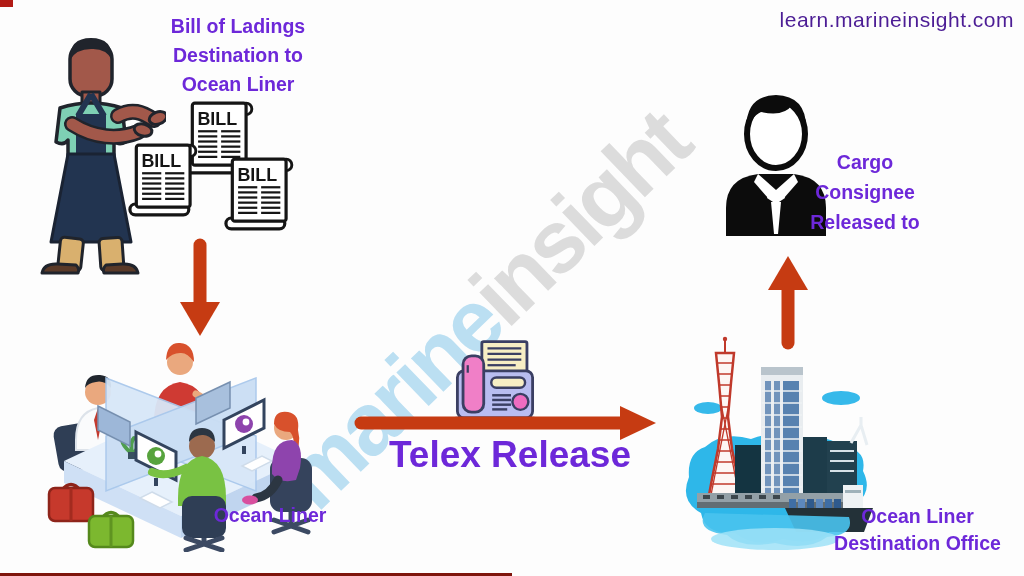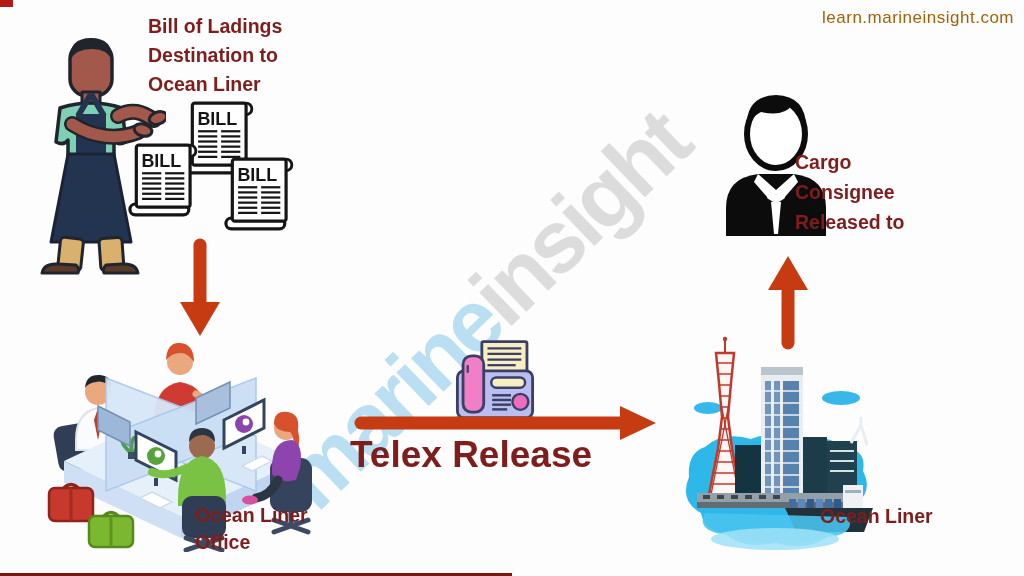--- a/index.html
+++ b/index.html
@@ -3,27 +3,27 @@
 <meta charset="utf-8">
 <style>
   * { margin:0; padding:0; box-sizing:border-box; }
   html,body { width:1024px; height:576px; }
   body {
     position:relative; overflow:hidden; background:#fdfdfd;
     font-family:"Liberation Sans", sans-serif;
   }
   .abs { position:absolute; }
   .layer { z-index:2; }
-  .heading { font-weight:700; color:#7f1d1d; }
+  .heading { font-weight:700; color:#6d28d9; text-align:center; }
   .heading span { display:block; }
   .lbl-sm { font-size:19.5px; line-height:29px; }
   .lbl-office { font-size:19.5px; line-height:27px; }
   .site-label {
     left:730px; top:8px; width:284px; text-align:right;
-    font-size:17px; color:#a16207; letter-spacing:0.5px;
+    font-size:21px; color:#4c1d95; letter-spacing:0.5px;
   }
   .telex-label { left:350px; top:434px; width:320px; font-size:37px; font-weight:700; }
   .watermark {
     left:25px; top:253px; width:920px; z-index:0;
     transform:rotate(-44deg); transform-origin:center;
     text-align:center; font-weight:700; font-size:88px;
     letter-spacing:-4px; line-height:1.3; opacity:0.95;
     white-space:nowrap; pointer-events:none;
   }
   .wm-blue { color:#b8def2; }
@@ -208,21 +208,20 @@
   </g>
   <g>
     <path d="M66 190 q9 -11 18 0" fill="none" stroke="#55891c" stroke-width="3.5"></path>
     <rect x="53" y="188" width="44" height="31" rx="6" fill="#7cb82f" stroke="#55891c" stroke-width="2.5"></rect>
     <line x1="75" y1="188" x2="75" y2="219" stroke="#5f9421" stroke-width="3"></line>
   </g>
 </svg>
 
 <div class="abs layer heading lbl-office" style="left:195px; top:502px; width:150px;">
   <span>Ocean Liner</span>
-  <span>Office</span>
 </div>
 
 <svg class="abs layer" style="left:448px; top:336px;" width="94" height="96" viewBox="0 0 100 100">
   <rect x="36" y="5" width="48" height="36" rx="2" fill="#f7eec4" stroke="#3b3f63" stroke-width="3"></rect>
   <g stroke="#3b3f63" stroke-width="2.4">
     <line x1="42" y1="12" x2="78" y2="12"></line>
       <line x1="42" y1="18" x2="78" y2="18"></line>
     <line x1="42" y1="24" x2="78" y2="24"></line>
       <line x1="42" y1="30" x2="72" y2="30"></line>
   </g>
@@ -326,20 +325,21 @@
       <rect x="150" y="174" width="7" height="9" fill="#3f6ea5"></rect>
         <rect x="159" y="174" width="7" height="9" fill="#2f5a8d"></rect>
     </g>
   </g>
   <path d="M30 188 Q20 206 52 210 Q66 224 100 218 Q134 226 152 212 Q180 210 174 192 Z" fill="#49c3ee" opacity="0.9"></path>
   <ellipse cx="100" cy="214" rx="64" ry="11" fill="#9fe2f7" opacity="0.85"></ellipse>
 </svg>
 
 <div class="abs layer heading lbl-office" style="left:820px; top:503px; width:195px;">
   <span>Ocean Liner</span>
+  <span>Destination Office</span>
 </div>
 
 <svg class="abs layer arrow-svg" style="left:765px; top:250px;" width="46" height="102" viewBox="0 0 46 102">
   <line x1="23" y1="93" x2="23" y2="38"></line>
     <polygon points="3,40 43,40 23,6"></polygon>
 </svg>
 
 <svg class="abs layer" style="left:714px; top:86px;" width="124" height="150" viewBox="0 0 124 150">
   <path d="M12 150 L12 122 Q12 92 44 88 L80 88 Q112 92 112 122 L112 150 Z" fill="#0c0c0c"></path>
   <ellipse cx="62" cy="48" rx="29" ry="34" fill="#ffffff" stroke="#0c0c0c" stroke-width="6"></ellipse>

